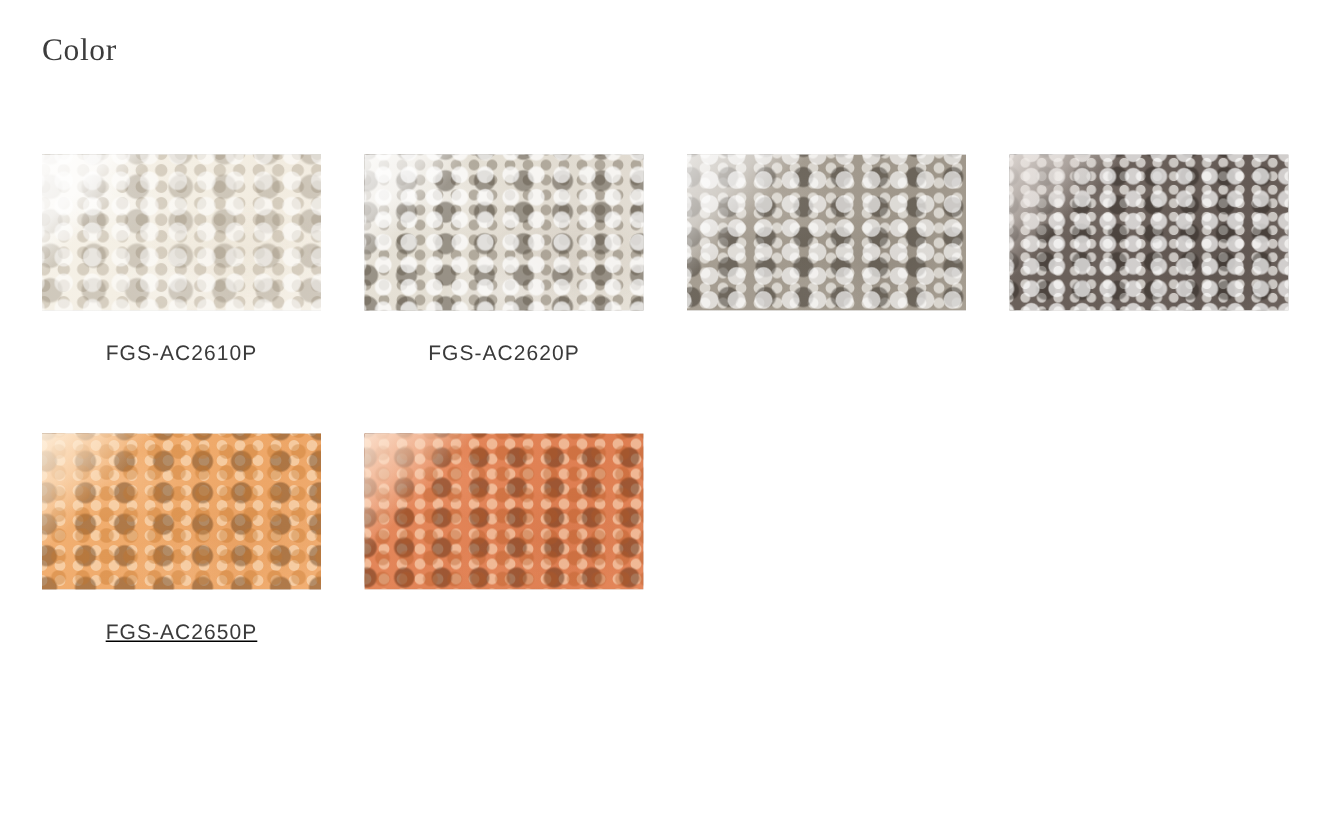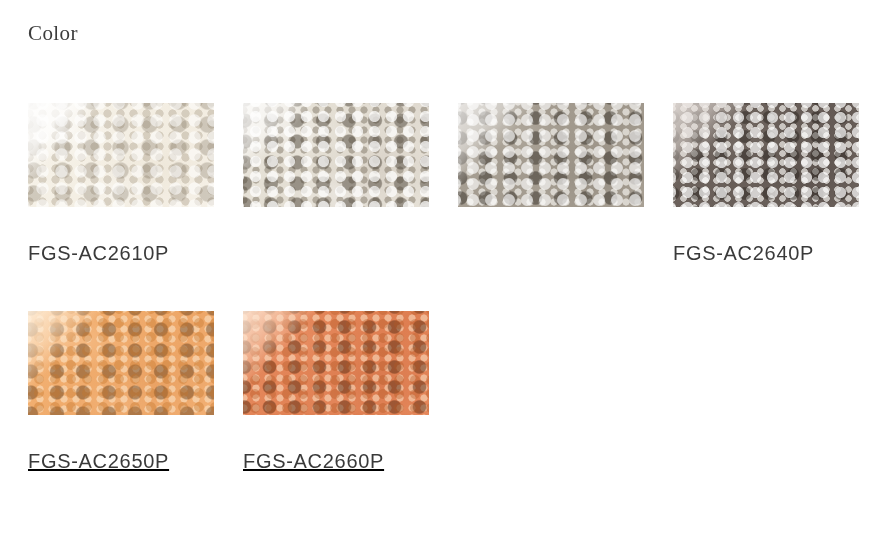--- a/index.html
+++ b/index.html
@@ -214,23 +214,24 @@
       background-size: 25px 20px; background-position: 9px 6px; opacity:.58; }
   .sw6 .speck-c { background-image:
       radial-gradient(circle, rgba(178,88,36,.7) 42%, transparent 50%);
       background-size: 16px 14px; background-position: 8px 12px; opacity:.5; }
   .sw6 .gloss { background:
       linear-gradient(133deg, rgba(255,238,222,.85) 0%, rgba(255,230,210,.48) 15%,
                       rgba(255,255,255,0) 27%); }
 
   
   .caption {
-    margin-top: 35px;
+    margin-top: 20px;
+    text-align: center;
     font-family: "Liberation Sans", sans-serif;
-    font-size: 20px;
+    font-size: 14px;
     font-weight: 400;
     color: #3a3a3a;
     letter-spacing: 0.7px;
     white-space: nowrap;
   }
 </style>
 </head>
 <body>
 
 <div class="page">
@@ -255,20 +256,21 @@
 
       <div class="cell">
         <div class="swatch sw2">
           <div class="base"></div>
           <div class="mottle"></div>
           <div class="speck-a"></div>
           <div class="speck-b"></div>
           <div class="speck-c"></div>
           <div class="gloss"></div>
         </div>
+        <div class="caption">FGS-AC2620P</div>
       </div>
 
       <div class="cell">
         <div class="swatch sw3">
           <div class="base"></div>
           <div class="mottle"></div>
           <div class="speck-a"></div>
           <div class="speck-b"></div>
           <div class="speck-c"></div>
           <div class="gloss"></div>
@@ -277,21 +279,20 @@
 
       <div class="cell">
         <div class="swatch sw4">
           <div class="base"></div>
           <div class="mottle"></div>
           <div class="speck-a"></div>
           <div class="speck-b"></div>
           <div class="speck-c"></div>
           <div class="gloss"></div>
         </div>
-        <div class="caption">FGS-AC2640P</div>
       </div>
 
     </div>
 
     <div class="row row-2">
 
       <div class="cell">
         <div class="swatch sw5">
           <div class="base"></div>
           <div class="mottle"></div>
@@ -305,19 +306,18 @@
 
       <div class="cell">
         <div class="swatch sw6">
           <div class="base"></div>
           <div class="mottle"></div>
           <div class="speck-a"></div>
           <div class="speck-b"></div>
           <div class="speck-c"></div>
           <div class="gloss"></div>
         </div>
-        <div class="caption">FGS-AC2660P</div>
       </div>
 
     </div>
 
   </div>
 </div>
 
 </body></html>

